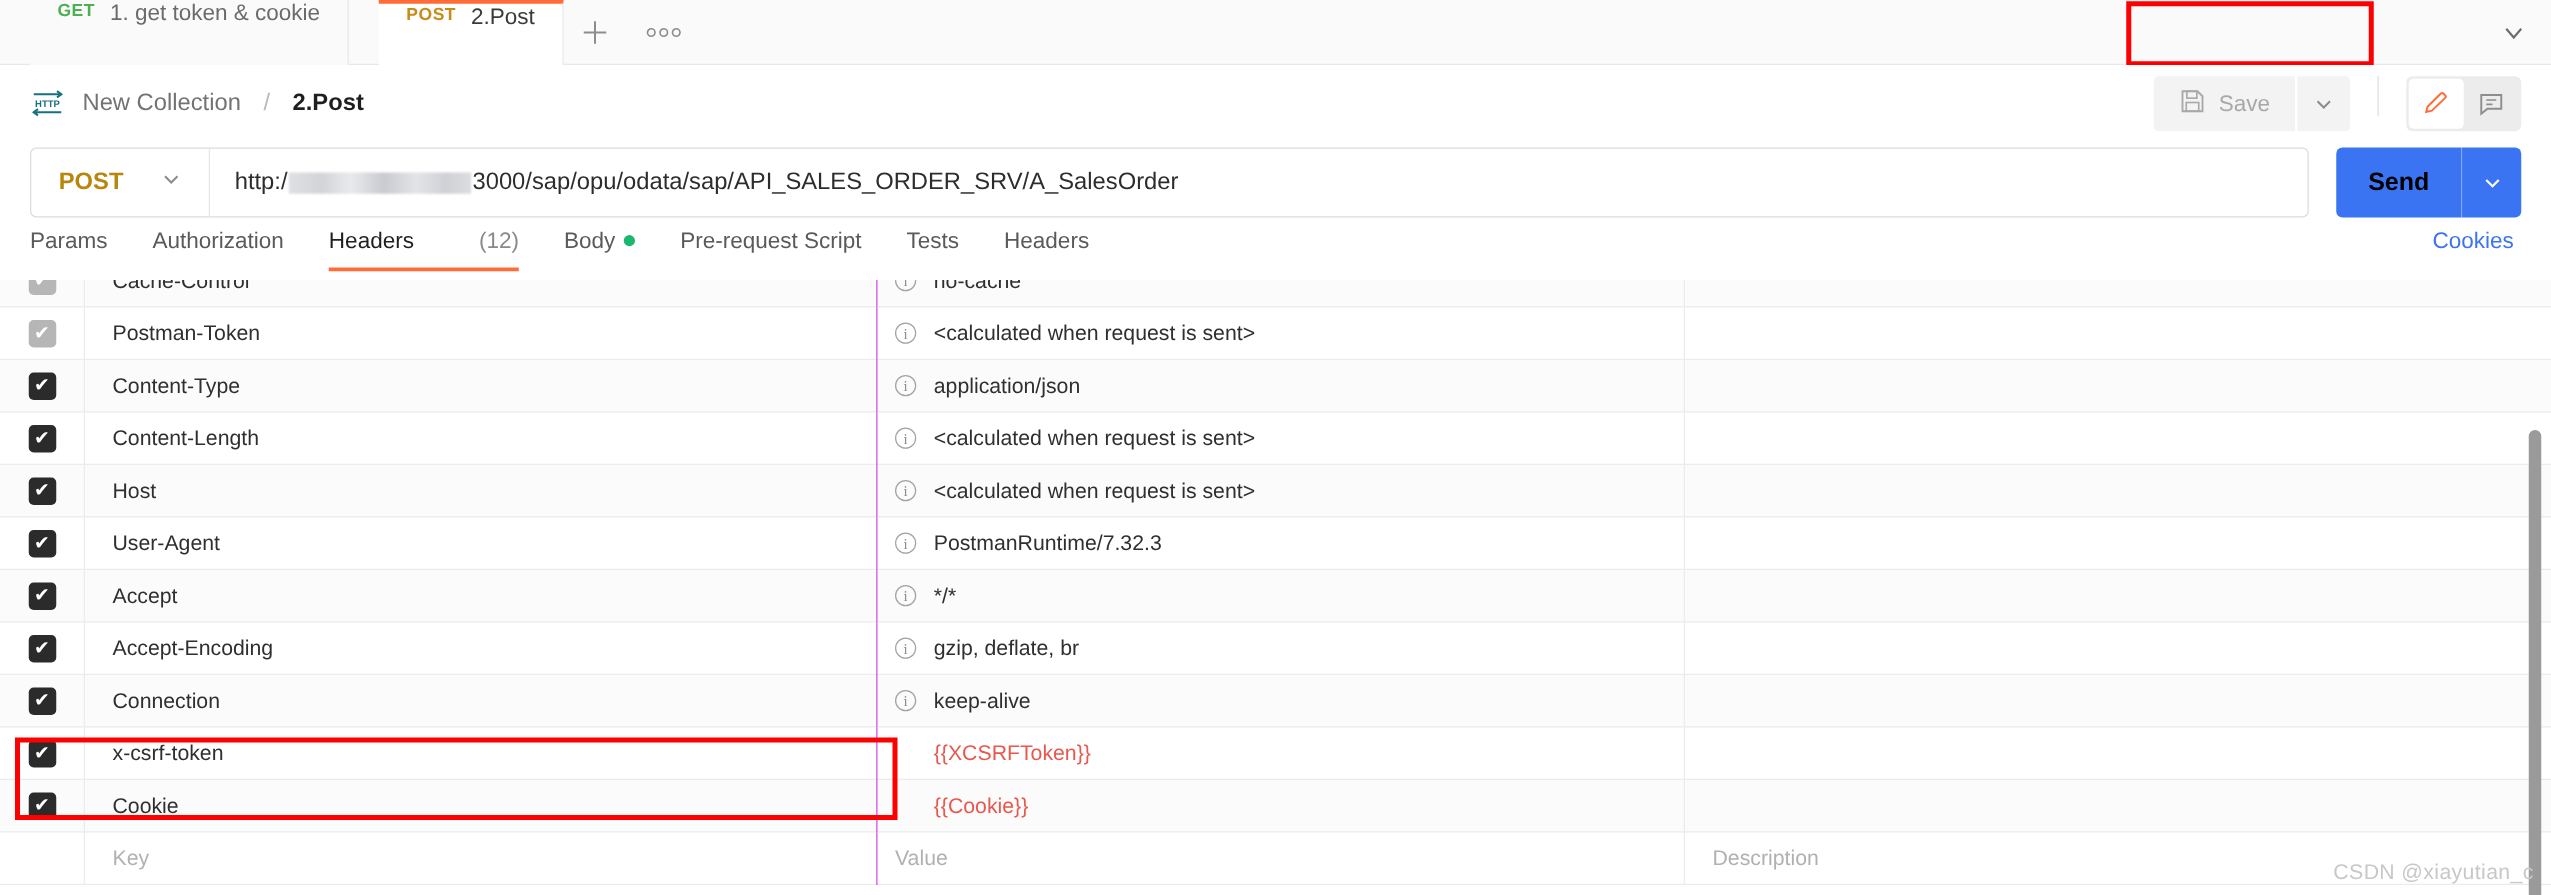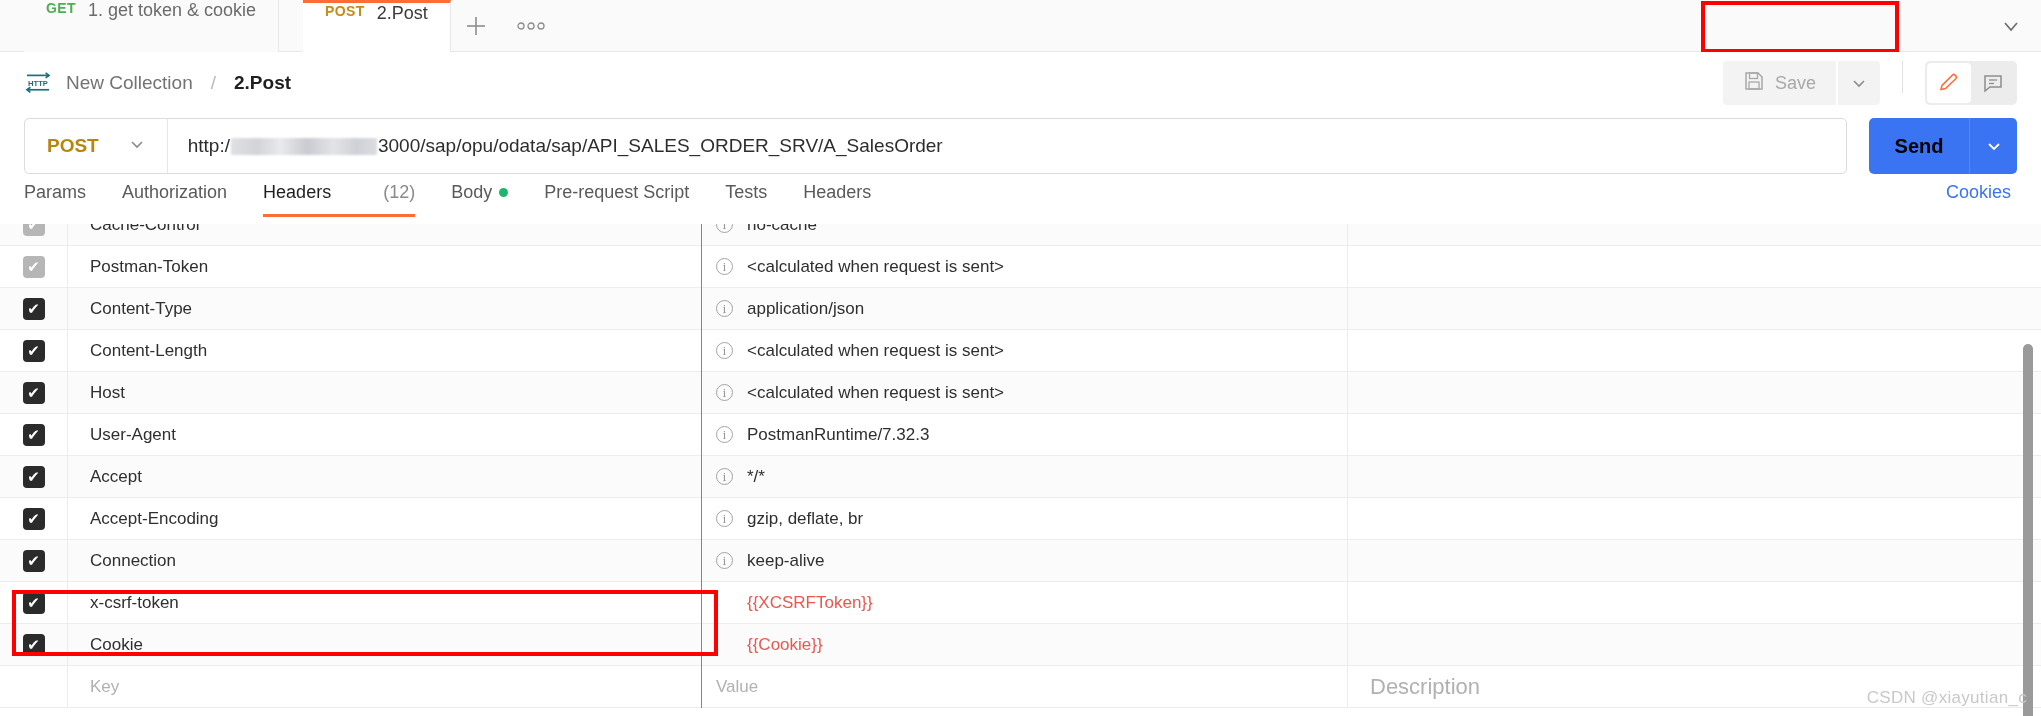--- a/index.html
+++ b/index.html
@@ -178,21 +178,21 @@
     border-right: 1px solid #d946ef;
   }
   .c-val {
     flex: 0 0 646px; width: 646px; height: 42px;
     display: flex; align-items: center; gap: 14px; padding-left: 14px;
     font-size: 17px; color: #2f2f2f;
     border-right: 1px solid #ececec;
   }
   .c-desc {
     flex: 1; height: 42px; display: flex; align-items: center; padding-left: 22px;
-    font-size: 22px; color: #2f2f2f;
+    font-size: 17px; color: #2f2f2f;
   }
   .info-i {
     width: 17px; min-width: 17px; height: 17px; border-radius: 50%;
     border: 1px solid #a3a3a3; color: #8d8d8d;
     font-size: 12px; font-family: "Liberation Serif", serif;
     display: flex; align-items: center; justify-content: center; line-height: 1;
   }
   .val-var { color: #e8584f; }
   .c-key.ph, .c-val.ph, .c-desc.ph { color: #b1b1b1; }
 

